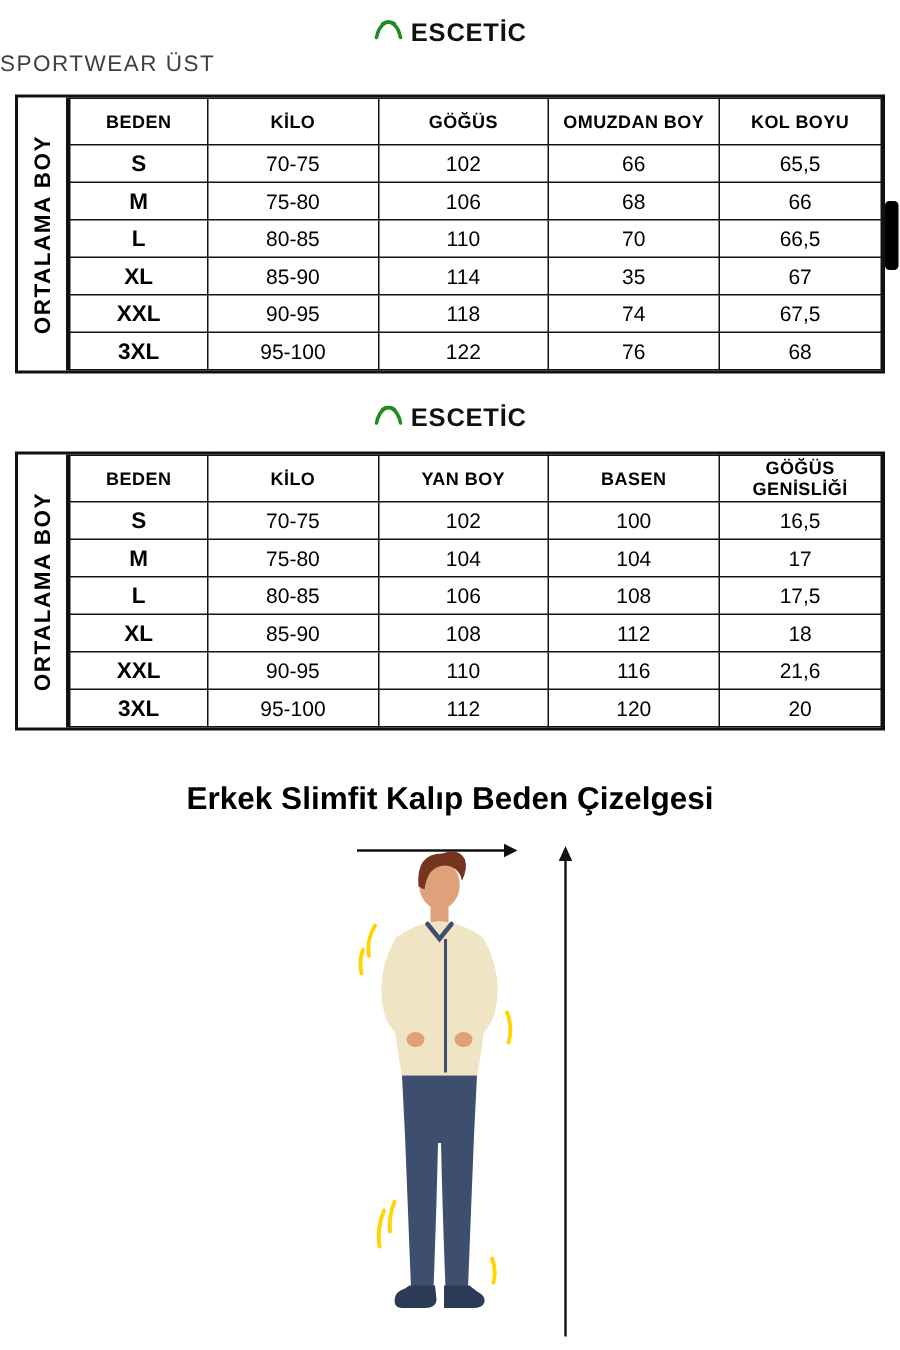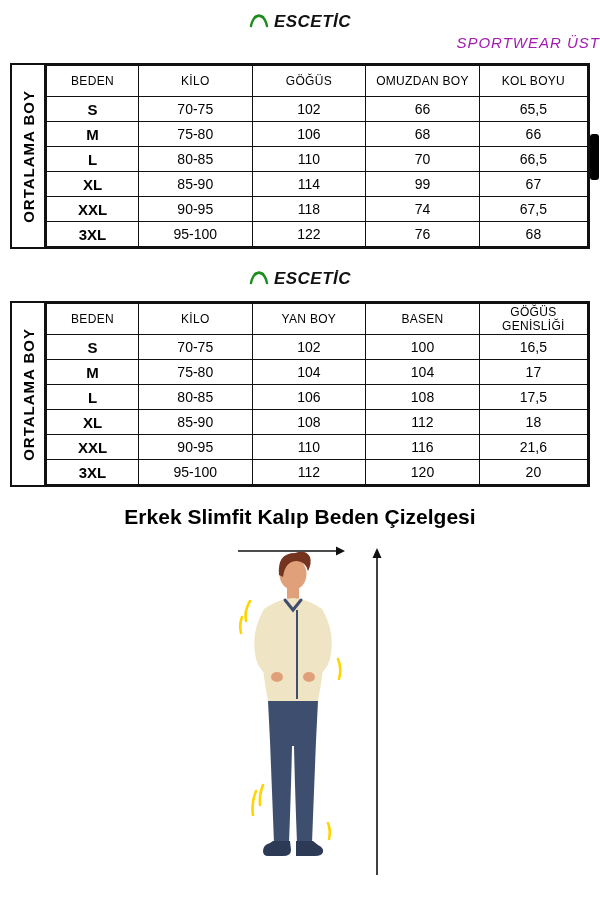--- a/index.html
+++ b/index.html
@@ -4,44 +4,44 @@
 <style>
   * { margin:0; padding:0; box-sizing:border-box; }
   html,body { background:#fff; }
   body {
     width:600px; height:900px;
     font-family:"Liberation Sans", sans-serif;
     color:#000;
   }
   .page { position:relative; width:600px; height:900px; background:#fff; overflow:hidden; }
 
-  .brand-block { text-align:right; padding-top:12px;font-style:italic; }
+  .brand-block { text-align:left; padding-top:12px; }
   .brand-block.second { margin-top:20px; padding-top:0; }
   .brand-line { display:flex; justify-content:center; align-items:center; gap:5px; }
   .brand-name { font-weight:bold; font-size:17px; letter-spacing:0.5px; color:#111; }
-  .brand-sub { font-size:15px; letter-spacing:1px; margin-top:2px; color:#a21caf; }
+  .brand-sub { font-size:15px; letter-spacing:1px; margin-top:2px; color:#404040; }
 
   .size-table-wrap { display:flex; margin:12px 10px 0 10px; border:2px solid #111; background:#fff; }
   .side-label {
     width:34px; display:flex; align-items:center; justify-content:center;
     border-right:2px solid #111; font-weight:bold; font-size:15px;
   }
   .side-label span { writing-mode:vertical-rl; transform:rotate(180deg); letter-spacing:1px; white-space:nowrap; }
   table { border-collapse:collapse; flex:1; table-layout:fixed; }
   th, td { border:1px solid #111; text-align:center; vertical-align:middle; }
-  th { font-size:12px; font-weight:normal; height:31px; letter-spacing:0.3px; }
+  th { font-size:12px; font-weight:bold; height:31px; letter-spacing:0.3px; }
   td { font-size:14px; height:25px; }
   td:first-child { font-weight:bold; font-size:15px; }
   th:nth-child(1) { width:17%; }
   th:nth-child(2) { width:21%; }
   th:nth-child(3) { width:21%; }
   th:nth-child(4) { width:21%; }
   th:nth-child(5) { width:20%; }
 
-  .heading { text-align:center; font-size:21px; font-weight:bold; margin-top:18px; color:#000; }
+  .heading { text-align:center; font-size:21px; font-weight:bold; margin-top:34px; color:#000; }
 
   .figure-wrap { width:280px; margin:12px auto 0 auto; }
 
   .edge-mark {
     position:absolute; right:1px; top:134px; width:9px; height:46px;
     background:#000; border-radius:3px;
   }
 </style>
 </head>
 <body>
@@ -94,21 +94,21 @@
             <td>L</td>
             <td>80-85</td>
             <td>110</td>
             <td>70</td>
             <td>66,5</td>
           </tr>
           <tr>
             <td>XL</td>
             <td>85-90</td>
             <td>114</td>
-            <td>99</td>
+            <td>35</td>
             <td>67</td>
           </tr>
           <tr>
             <td>XXL</td>
             <td>90-95</td>
             <td>118</td>
             <td>74</td>
             <td>67,5</td>
           </tr>
           <tr>

